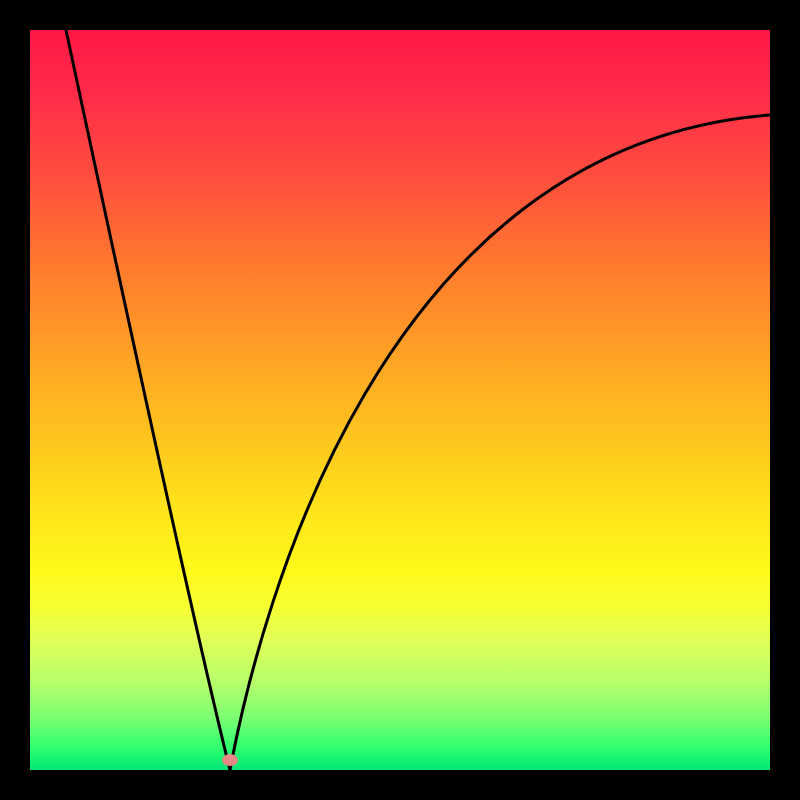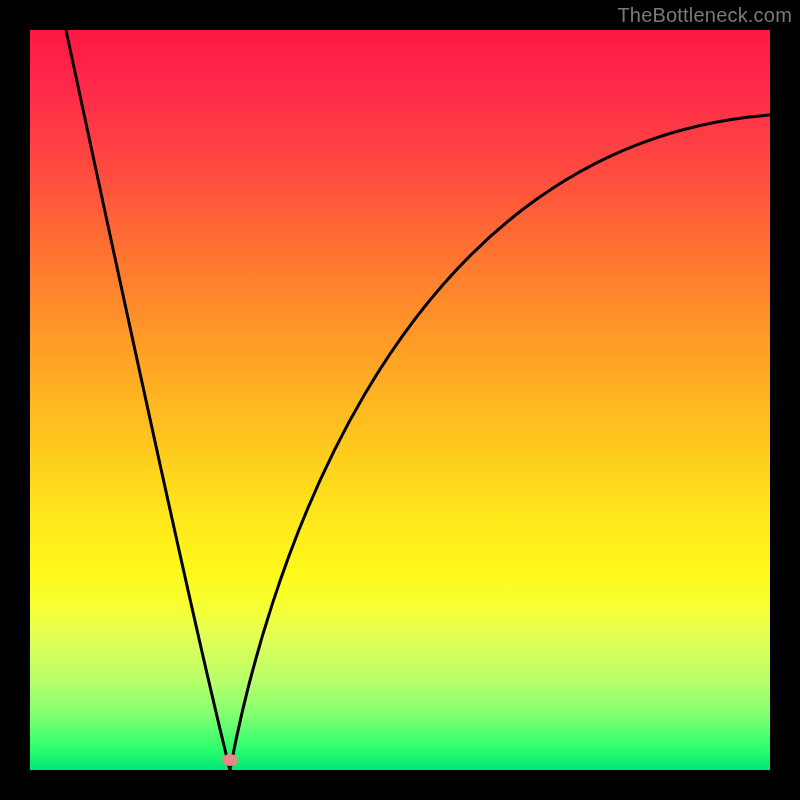--- a/index.html
+++ b/index.html
@@ -74,14 +74,13 @@
     <div class="gradient"></div>
     <svg class="curve" viewBox="0 0 740 740" preserveAspectRatio="none">
 
       <path d="M 36 0 Q 160 580 200 740" fill="none" stroke="#000" stroke-width="3" stroke-linecap="round"></path>
 
       <path d="M 200 740 C 230 580 350 115 740 85" fill="none" stroke="#000" stroke-width="3" stroke-linecap="round"></path>
 
       <ellipse cx="200" cy="730" rx="8" ry="6" fill="#e78888"></ellipse>
     </svg>
   </div>
-  <div class="watermark">TheBottleneck.com</div>
 </div>
 
 </body></html>

